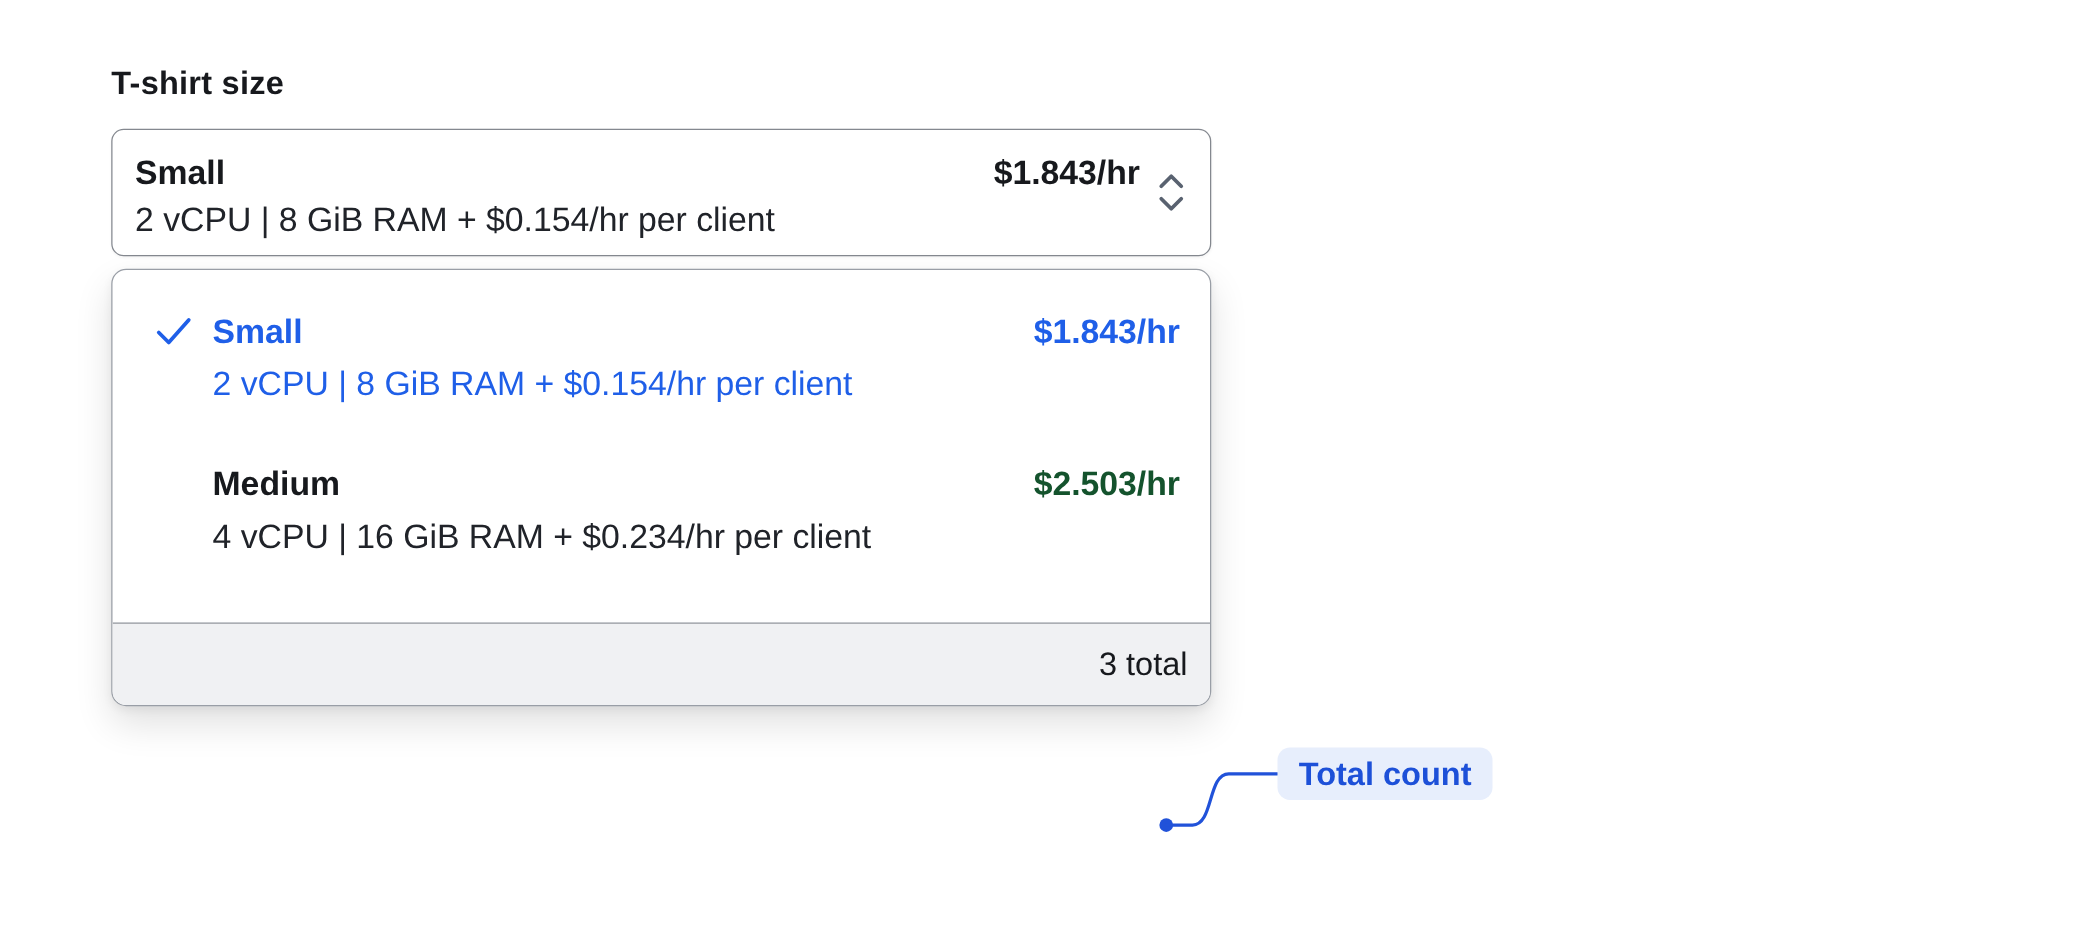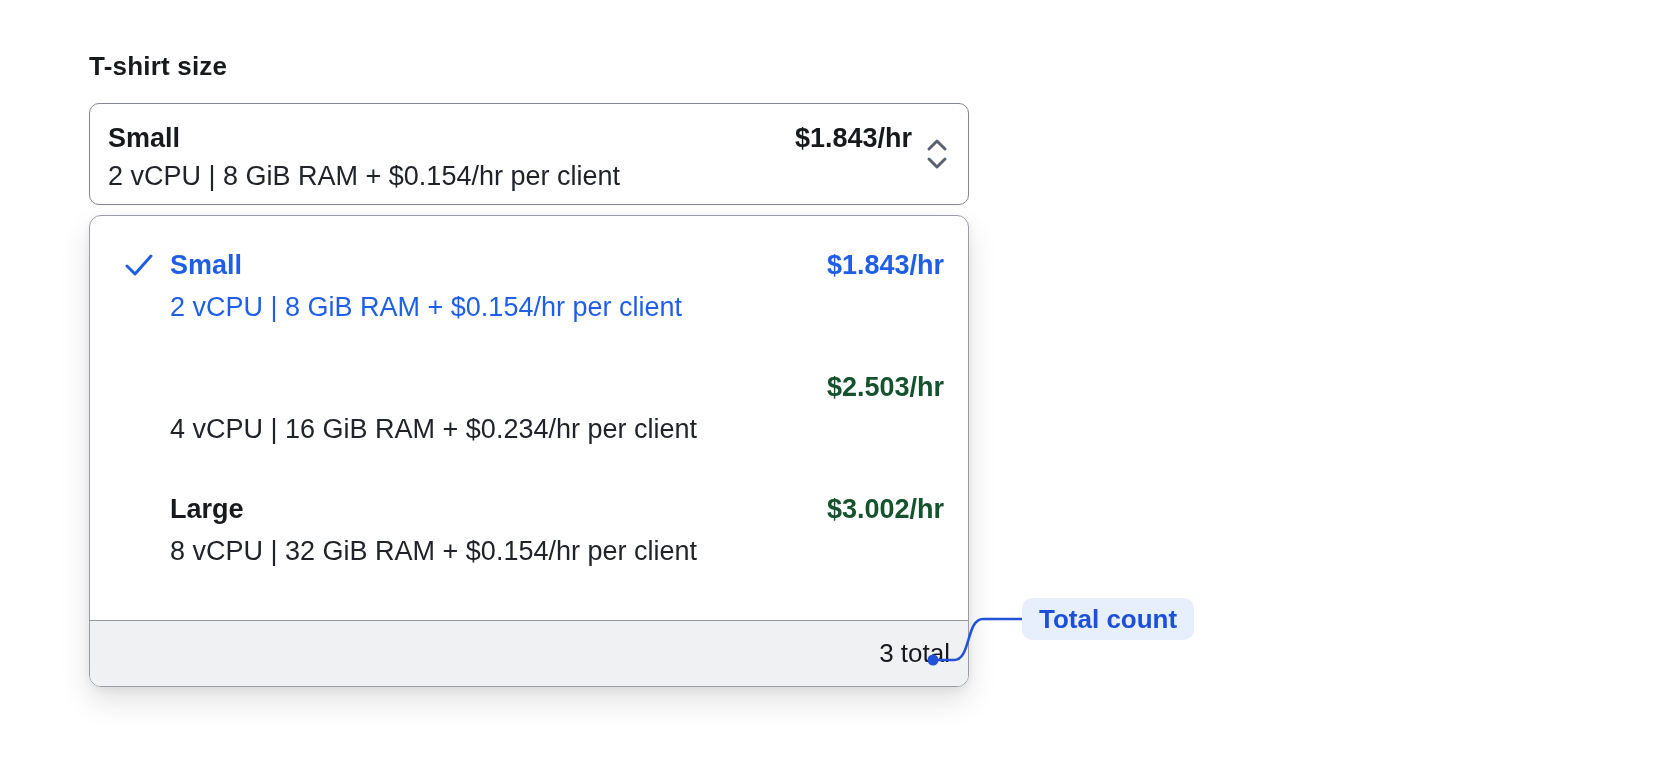--- a/index.html
+++ b/index.html
@@ -98,34 +98,25 @@
         <span class="opt-price">$1.843/hr</span>
         <span class="opt-specs">2 vCPU | 8 GiB RAM + $0.154/hr per client</span>
       </div>
 
       <div class="option">
         <span class="opt-check">
           <svg width="30" height="26" viewBox="0 0 30 26" fill="none">
             <path d="M3 14 L11 22 L27 4" stroke="#1f5fe8" stroke-width="3" stroke-linecap="round" stroke-linejoin="round"></path>
           </svg>
         </span>
+        <span class="opt-title">Medium</span>
         <span class="opt-price">$2.503/hr</span>
         <span class="opt-specs">4 vCPU | 16 GiB RAM + $0.234/hr per client</span>
       </div>
 
-      <div class="option">
-        <span class="opt-check">
-          <svg width="30" height="26" viewBox="0 0 30 26" fill="none">
-            <path d="M3 14 L11 22 L27 4" stroke="#1f5fe8" stroke-width="3" stroke-linecap="round" stroke-linejoin="round"></path>
-          </svg>
-        </span>
-        <span class="opt-title">Large</span>
-        <span class="opt-price">$3.002/hr</span>
-        <span class="opt-specs">8 vCPU | 32 GiB RAM + $0.154/hr per client</span>
-      </div>
 
     </div>
     <div class="panel-footer">
       <span class="footer-total">3 total</span>
     </div>
   </div>
 
 </div>
 
 <svg class="leader-svg" width="112" height="92" viewBox="0 0 112 92">

